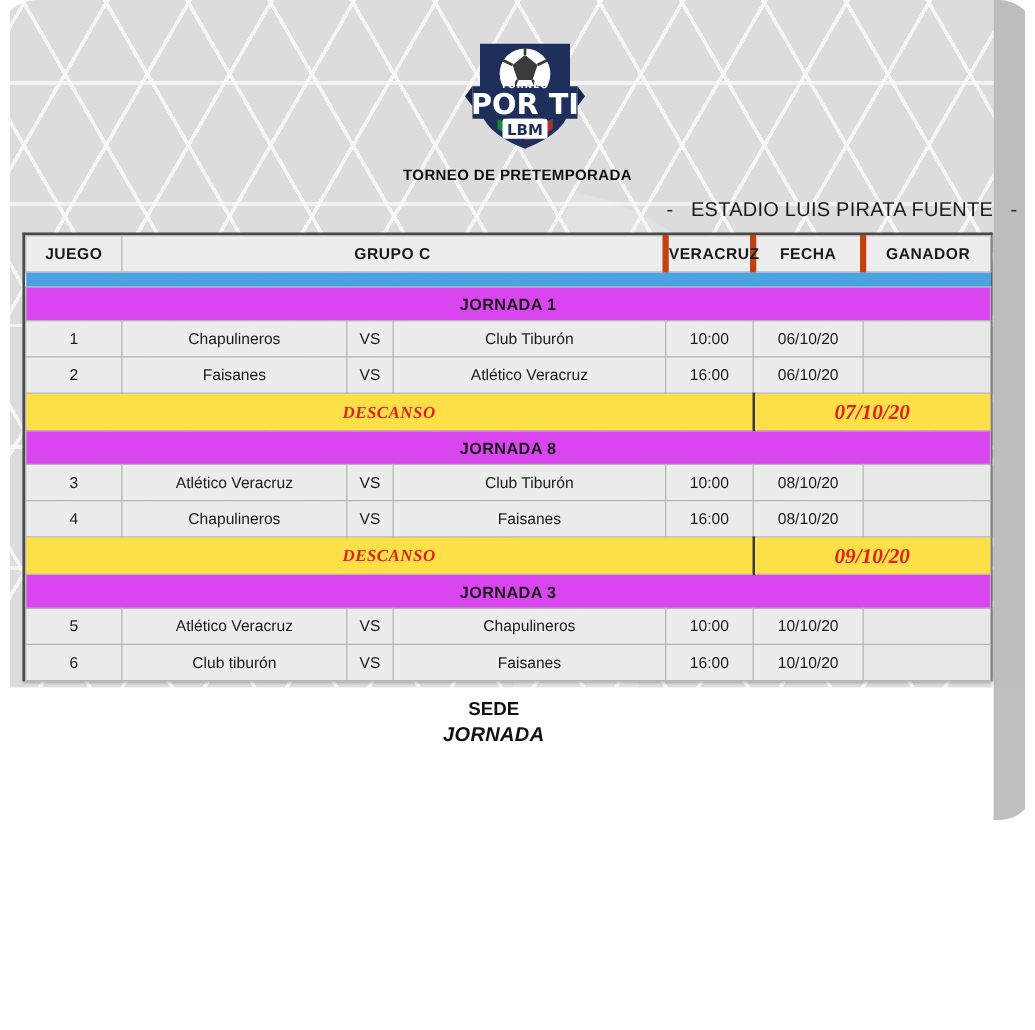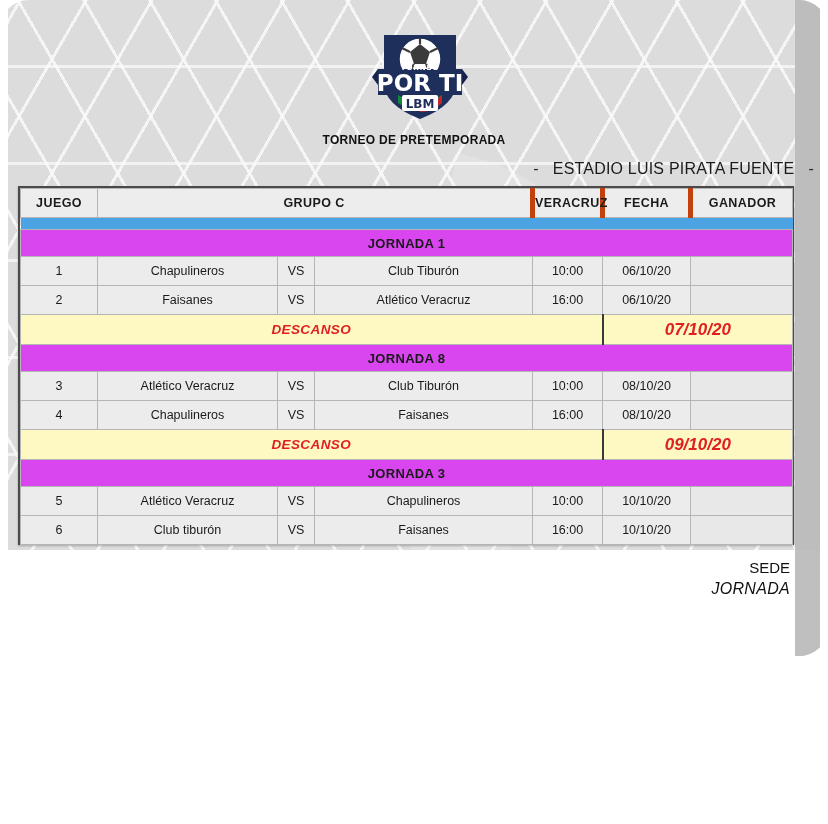--- a/index.html
+++ b/index.html
@@ -109,41 +109,41 @@
     font-size:13px;font-weight:bold;letter-spacing:.4px;
     height:26px;border:1px solid #000;
   }
   thead th.sep{border-left:1px solid #ffffff;border-right:5px solid #c2410c;}
   tr.accent td{background:#4ba3e3;height:11px;border:none;padding:0;}
   tr.jornada td{
     background:#d946ef;font-weight:bold;font-size:13px;height:26px;letter-spacing:.3px;
   }
   tr.match td{background:#ececec;height:28px;}
   tr.match td.blank{background:#e8e8e8;}
-  tr.descanso td{background:#fef9c3;height:29px;}
+  tr.descanso td{background:#fde047;height:29px;font-family:Liberation Serif, serif;}
   tr.descanso td.word{
     color:#e02020;font-weight:bold;font-style:italic;font-size:13.5px;letter-spacing:.4px;
     border-right:2px solid #3a3a3a;
   }
   tr.descanso td.date{
     color:#e02020;font-weight:bold;font-style:italic;font-size:17px;
   }
   td.vs{font-size:12px;}
   col.c-juego{width:77px;}
   col.c-team1{width:180px;}
   col.c-vs{width:37px;}
   col.c-team2{width:218px;}
   col.c-hora{width:70px;}
   col.c-fecha{width:88px;}
   col.c-gan{width:102px;}
 
   
   .sede{
-    position:absolute;left:0;top:558px;width:790px;text-align:right;
-    font-size:15px;font-weight:normal;color:#111;line-height:1.35;
+    position:absolute;left:0;top:558px;width:790px;text-align:center;
+    font-size:15px;font-weight:bold;color:#111;line-height:1.35;
   }
   .sede .v{font-style:italic;font-size:16px;letter-spacing:.3px;}
 </style>
 </head>
 <body>
 
 <div class="page">
 
   <div class="topbg"></div>
   <div class="hexpattern"></div>

